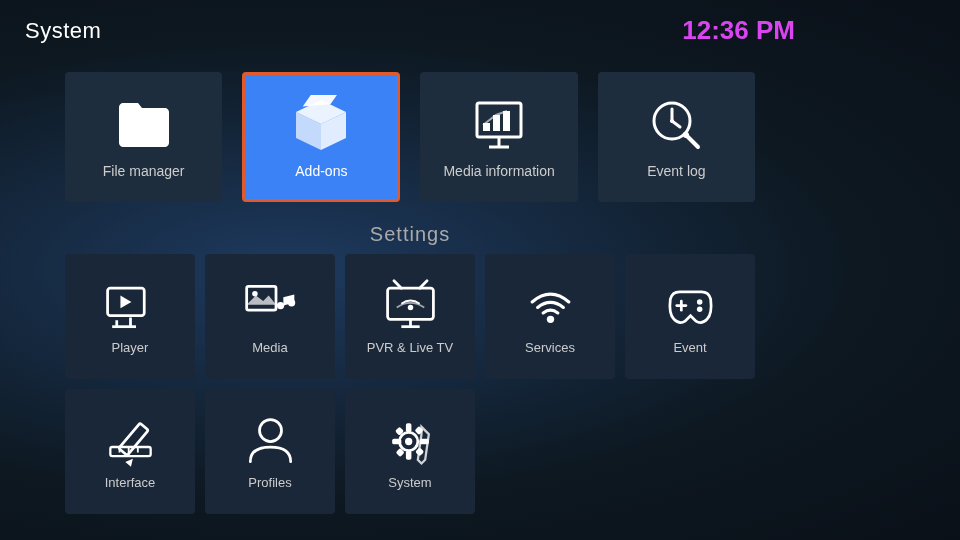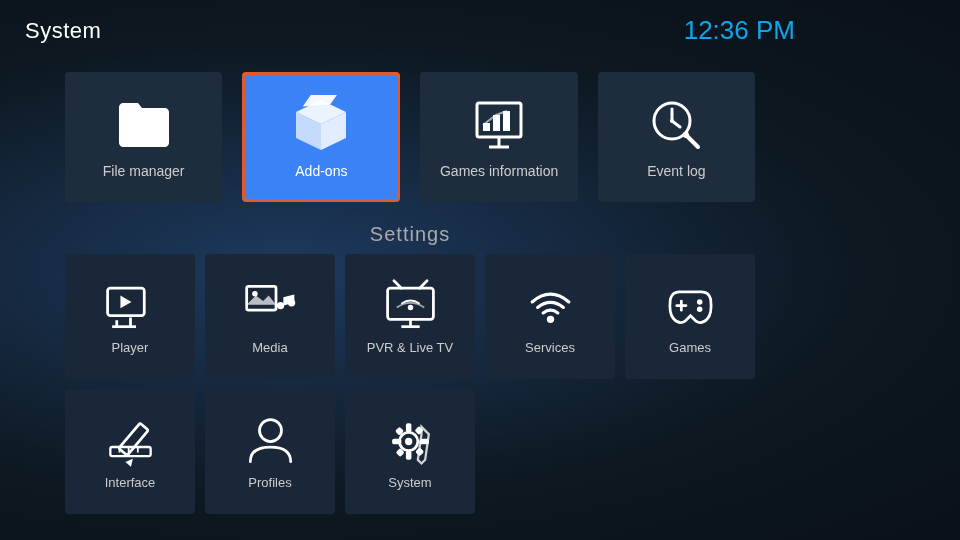--- a/index.html
+++ b/index.html
@@ -40,22 +40,22 @@
 
     .header-title {
       font-size: 22px;
       font-weight: 300;
       color: #ffffff;
       letter-spacing: 0.5px;
     }
 
     .header-time {
       font-size: 26px;
-      font-weight: 400;
-      color: #0ea5e9;
+      font-weight: 700;
+      color: #d946ef;
     }
 
     
     .top-row {
       display: flex;
       justify-content: center;
       gap: 20px;
       padding: 16px 65px;
       margin-bottom: 5px;
     }
@@ -190,21 +190,21 @@
           <line x1="30" y1="42" x2="30" y2="52" stroke="#ffffff" stroke-width="3"></line>
           <line x1="20" y1="52" x2="40" y2="52" stroke="#ffffff" stroke-width="3"></line>
 
           <rect x="14" y="28" width="7" height="8" fill="#ffffff"></rect>
           <rect x="24" y="20" width="7" height="16" fill="#ffffff"></rect>
           <rect x="34" y="16" width="7" height="20" fill="#ffffff"></rect>
 
           <polyline points="14,30 27,20 38,16" fill="none" stroke="#ffffff" stroke-width="2" opacity="0.6"></polyline>
         </svg>
       </div>
-      <span class="tile-label">Games information</span>
+      <span class="tile-label">Media information</span>
     </div>
 
     <div class="tile">
       <div class="tile-icon">
         <svg viewBox="0 0 60 60" xmlns="http://www.w3.org/2000/svg">
           <circle cx="26" cy="26" r="18" fill="none" stroke="#ffffff" stroke-width="3"></circle>
           <line x1="26" y1="14" x2="26" y2="26" stroke="#ffffff" stroke-width="3" stroke-linecap="round"></line>
           <line x1="26" y1="26" x2="34" y2="32" stroke="#ffffff" stroke-width="3" stroke-linecap="round"></line>
           <circle cx="26" cy="26" r="2" fill="#ffffff"></circle>
           <line x1="39" y1="39" x2="52" y2="52" stroke="#ffffff" stroke-width="4" stroke-linecap="round"></line>
@@ -285,21 +285,21 @@
       <div class="settings-tile">
         <div class="tile-icon">
           <svg viewBox="0 0 60 60" xmlns="http://www.w3.org/2000/svg">
             <path d="M8 22 Q6 38 12 44 Q18 50 24 46 L30 40 L36 46 Q42 50 48 44 Q54 38 52 22 Q50 14 42 14 L18 14 Q10 14 8 22Z" fill="none" stroke="#ffffff" stroke-width="3"></path>
             <line x1="20" y1="24" x2="20" y2="34" stroke="#ffffff" stroke-width="3" stroke-linecap="round"></line>
             <line x1="15" y1="29" x2="25" y2="29" stroke="#ffffff" stroke-width="3" stroke-linecap="round"></line>
             <circle cx="40" cy="25" r="3" fill="#ffffff"></circle>
             <circle cx="40" cy="33" r="3" fill="#ffffff"></circle>
           </svg>
         </div>
-        <span class="tile-label">Games</span>
+        <span class="tile-label">Event</span>
       </div>
 
       <div class="settings-tile">
         <div class="tile-icon">
           <svg viewBox="0 0 60 60" xmlns="http://www.w3.org/2000/svg">
 
             <rect x="25" y="8" width="12" height="36" rx="2" transform="rotate(40 30 30)" fill="none" stroke="#ffffff" stroke-width="3"></rect>
             <polygon points="30,48 26,56 34,56" transform="rotate(40 30 52)" fill="#ffffff"></polygon>
 
             <rect x="8" y="36" width="44" height="10" rx="2" fill="none" stroke="#ffffff" stroke-width="2.5"></rect>

